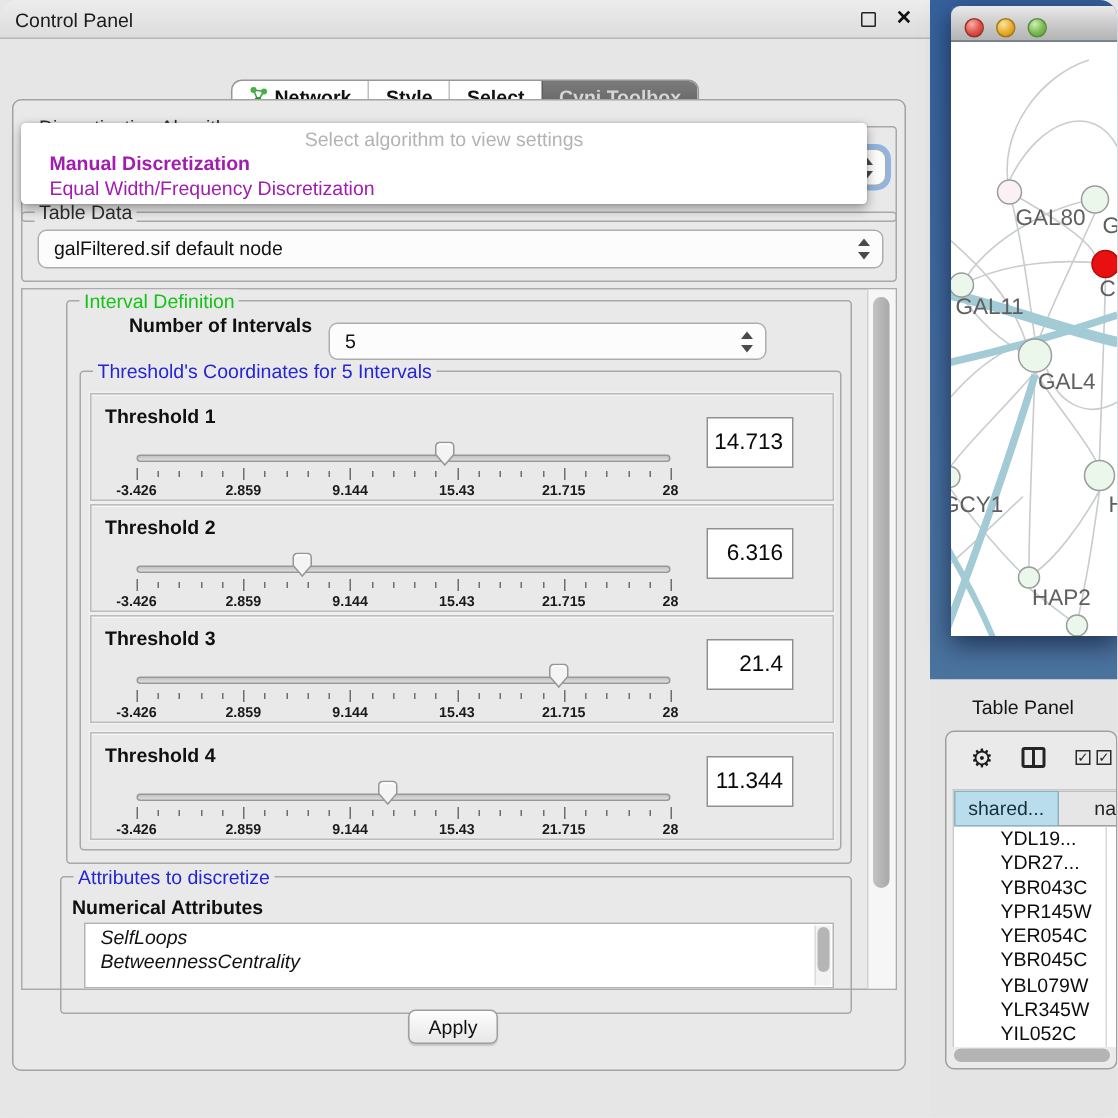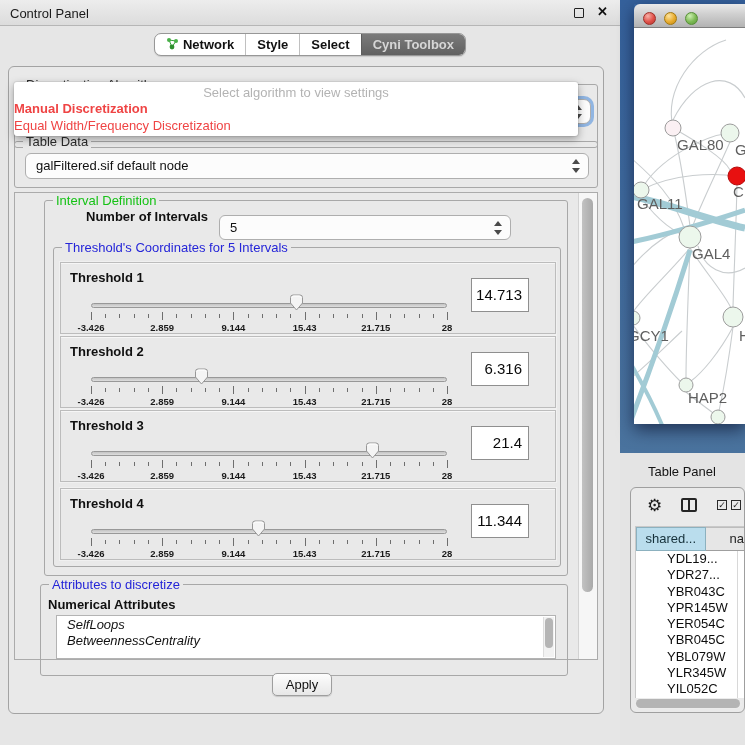--- a/index.html
+++ b/index.html
@@ -1,30 +1,30 @@
 <!DOCTYPE html>
 <html><head>
 <meta charset="utf-8">
 <style>
   * { margin:0; padding:0; box-sizing:border-box; }
   html,body { width:745px; height:745px; }
   body { font-family:"Liberation Sans", sans-serif; background:#e6e6e6; }
-  #app { position:relative; width:745px; height:745px; overflow:hidden; background:#e6e6e6; }
+  #app { position:relative; width:745px; height:745px; overflow:hidden; background:#e6e6e6;border-radius:12px; }
 
   
   .cp-titlebar { position:absolute; left:0; top:0; width:620px; height:26px;
     background:linear-gradient(180deg,#ededed,#dcdcdc); border-bottom:1px solid #b6b6b6; }
   .cp-title { position:absolute; left:10px; top:6px; font-size:13px; color:#1a1a1a; }
   .float-icon { position:absolute; right:36px; top:8px; width:10px; height:10px;
     border:1.5px solid #222; border-radius:1px; cursor:default; }
   .close-icon { position:absolute; right:12px; top:4px; font-size:13px; font-weight:bold; color:#111; cursor:default; }
 
   
   .seg { display:flex; background:#fff; border:1px solid #979797; border-radius:7px;
-    overflow:hidden; height:23px; box-shadow:0 1px 1px rgba(0,0,0,.12); }
+    overflow:hidden; height:23px; box-shadow:0 1px 1px rgba(0,0,0,.12);margin-top:20px; }
   .seg .segitem { display:flex; align-items:center; gap:4px; padding:0 11px; font-size:13px;
     font-weight:bold; color:#111; border-left:1px solid #c0c0c0; white-space:nowrap; cursor:default; }
   .seg .segitem:first-child { border-left:none; }
   .seg .segitem.sel { background:linear-gradient(180deg,#7b7b7b,#616161); color:#d6d6d6; border-left-color:#5e5e5e; }
   .seg .segitem.sel + .segitem { border-left:none; }
   .topbar-wrap { position:absolute; left:0; top:33px; width:620px; display:flex; justify-content:center; }
   .bottombar-wrap { position:absolute; left:0; top:703px; width:620px; display:flex; justify-content:center; z-index:5; }
 
   .outer-panel { position:absolute; left:8px; top:66px; width:596px; height:648px;
     border:1px solid #a3a3a3; border-radius:6px; background:#e9e9e9; }
@@ -40,21 +40,21 @@
   .stepper { position:absolute; right:8px; top:4px; width:9px; height:16px; }
   .stepper:before { content:""; position:absolute; left:1px; top:1px; border-left:4px solid transparent;
     border-right:4px solid transparent; border-bottom:5px solid #4a4a4a; }
   .stepper:after { content:""; position:absolute; left:1px; bottom:1px; border-left:4px solid transparent;
     border-right:4px solid transparent; border-top:5px solid #4a4a4a; }
   .focus-ring { box-shadow:0 0 0 3px rgba(106,158,222,.7); border-radius:7px; }
 
   .popup { position:absolute; left:14px; top:82px; width:564px; height:54px; background:#fff;
     border-radius:3px; box-shadow:0 3px 8px rgba(0,0,0,.35), 0 0 0 1px rgba(0,0,0,.06); z-index:20; }
   .popup .hint { position:absolute; left:0; right:0; top:3px; text-align:center; font-size:13px; color:#b3b3b3; }
-  .popup .opt { position:absolute; left:0; right:3px; font-size:13px; color:#ef4444; white-space:nowrap; cursor:default; }
+  .popup .opt { position:absolute; left:19px; right:3px; font-size:13px; color:#a21caf; white-space:nowrap; cursor:default; }
   .popup .opt.b { font-weight:bold; top:19px; }
   .popup .opt.r { top:36px; }
 
   .scrollpane { position:absolute; left:14px; top:192px; width:584px; height:468px;
     border:1px solid #ababab; background:#e9e9e9; }
   .vscroll-track { position:absolute; left:578px; top:193px; width:19px; height:466px;
     background:#f6f6f6; border-left:1px solid #d2d2d2; }
   .vscroll-thumb { position:absolute; left:582px; top:198px; width:11px; height:394px;
     background:linear-gradient(90deg,#c2c2c2,#a9a9a9); border-radius:6px; cursor:default; }
 

